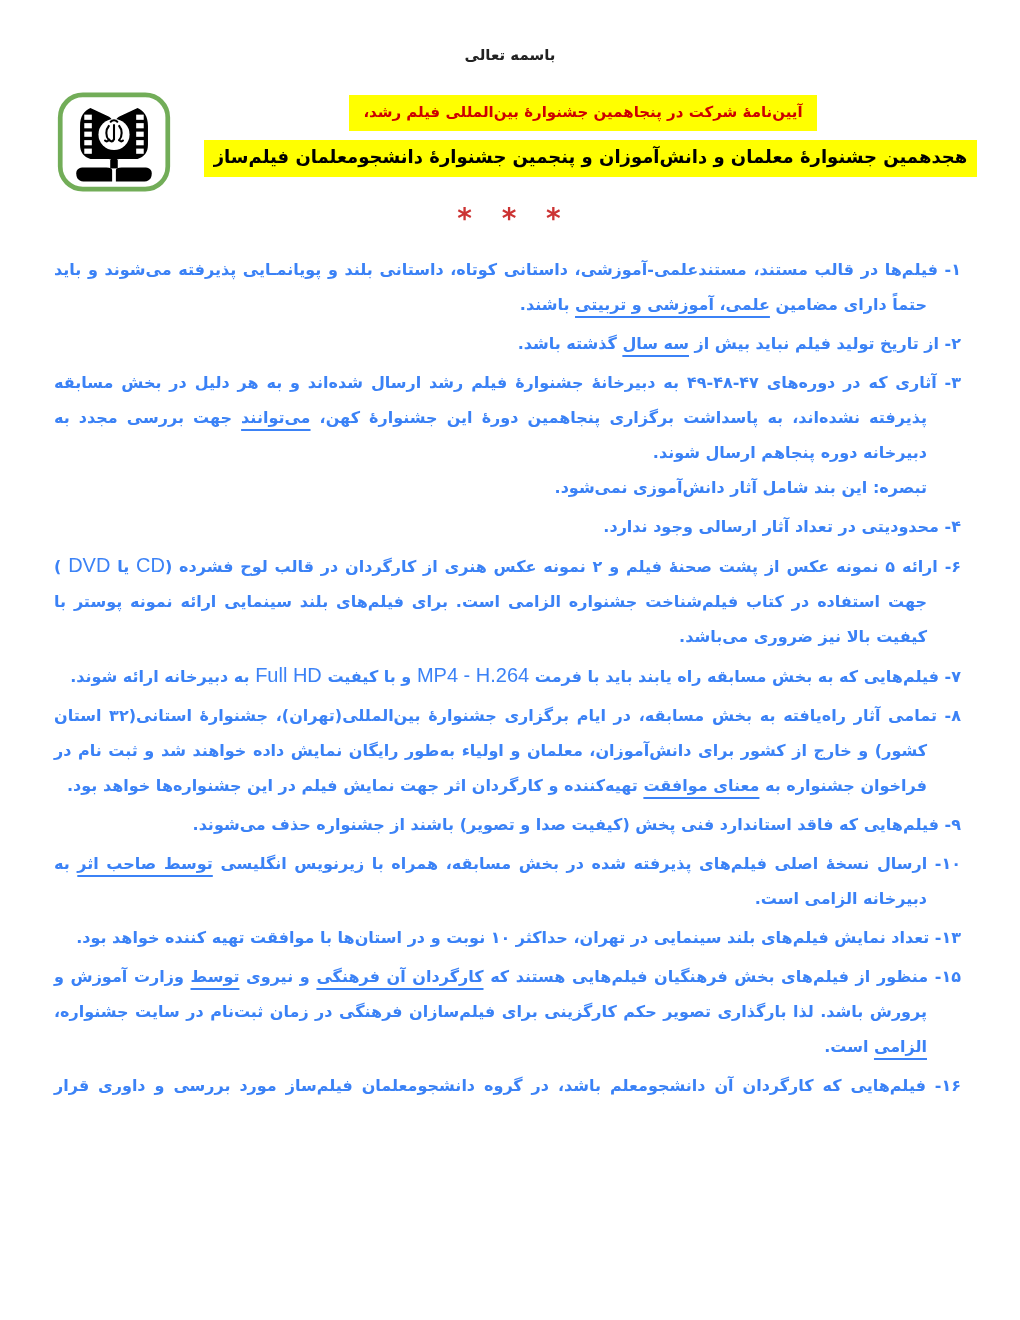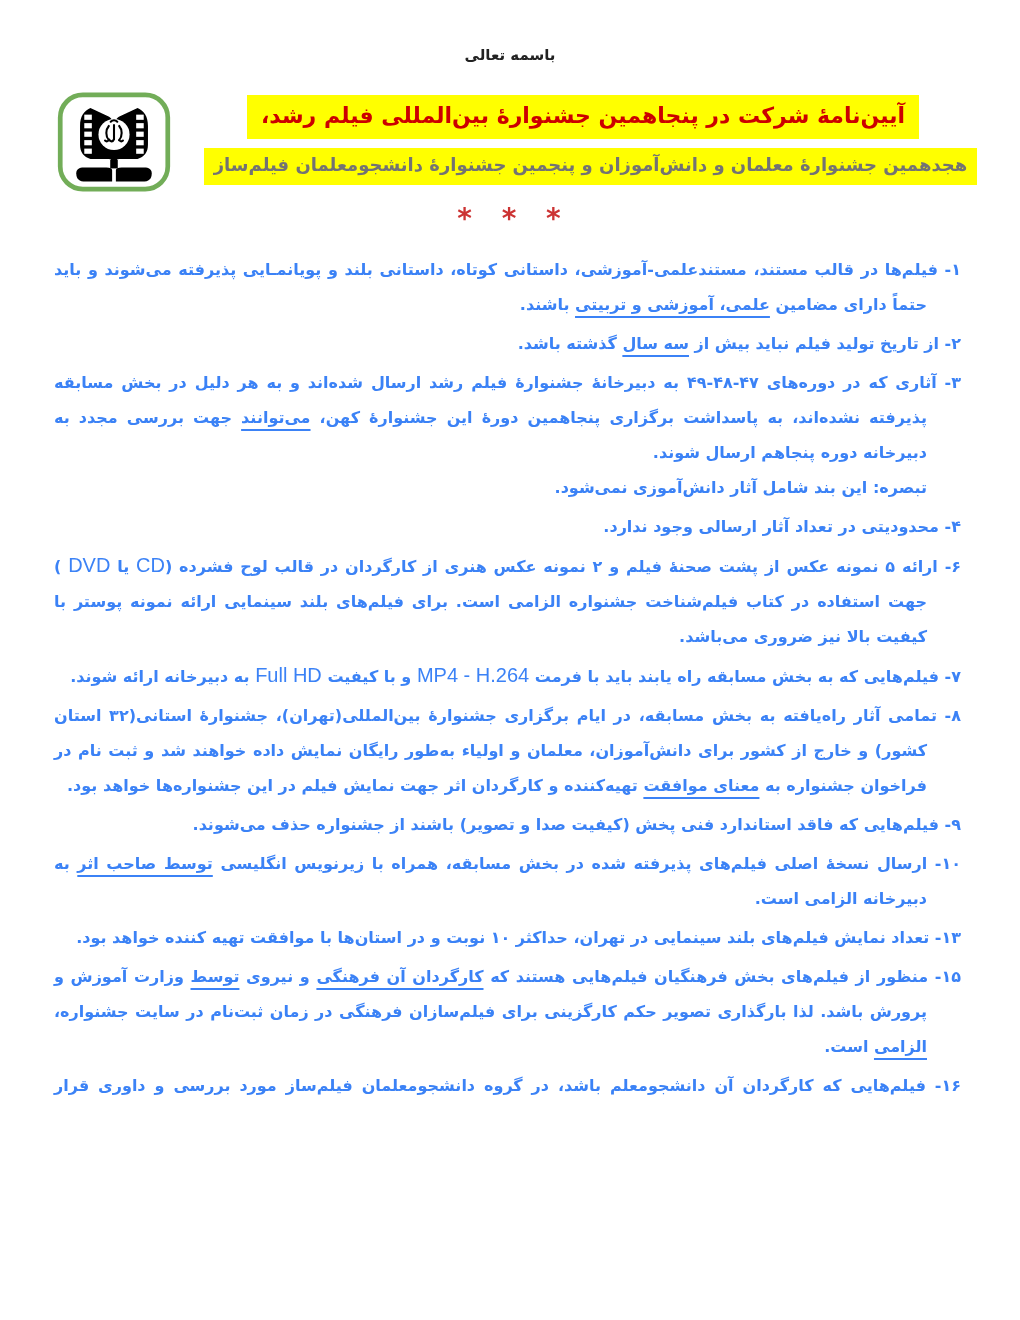--- a/index.html
+++ b/index.html
@@ -8,27 +8,27 @@
     font-family:"DejaVu Sans",sans-serif;color:#111;
   }
   .bismillah{
     position:absolute;top:46px;left:0;right:0;text-align:center;
     font-size:15px;font-weight:bold;color:#222;direction:rtl;
   }
   .logo{position:absolute;left:57px;top:92px;width:114px;height:100px;}
   .titles{position:absolute;left:172px;right:26px;top:95px;text-align:center;direction:rtl;}
   .t1{
     display:inline-block;background:var(--highlight-yellow,#ffff00);
-    color:var(--title-red,#cc0000);font-size:22px;font-weight:bold;
+    color:var(--title-red,#cc0000);font-size:15px;font-weight:bold;
     padding:8px 14px 10px;line-height:1.2;
   }
   .t2row{margin-top:9px;}
   .t2{
     display:inline-block;background:var(--highlight-yellow,#ffff00);
-    color:#737373;font-size:18px;font-weight:bold;padding:6px 10px 9px;line-height:1.2;margin-left:15px;
+    color:#000000;font-size:18px;font-weight:bold;padding:6px 10px 9px;line-height:1.2;margin-left:15px;
   }
   .stars{
     position:absolute;top:202px;left:0;right:0;text-align:center;
     color:var(--asterisk-red,#cc3333);font-size:28px;font-weight:bold;
     word-spacing:16px;letter-spacing:2px;
   }
   .items{position:absolute;top:248px;right:55px;left:50px;direction:rtl;}
   .item{
     margin:4px;font-size:16px;font-weight:bold;line-height:35px;color:#3b82f6;
     text-align:justify;padding-right:34px;text-indent:-34px;

